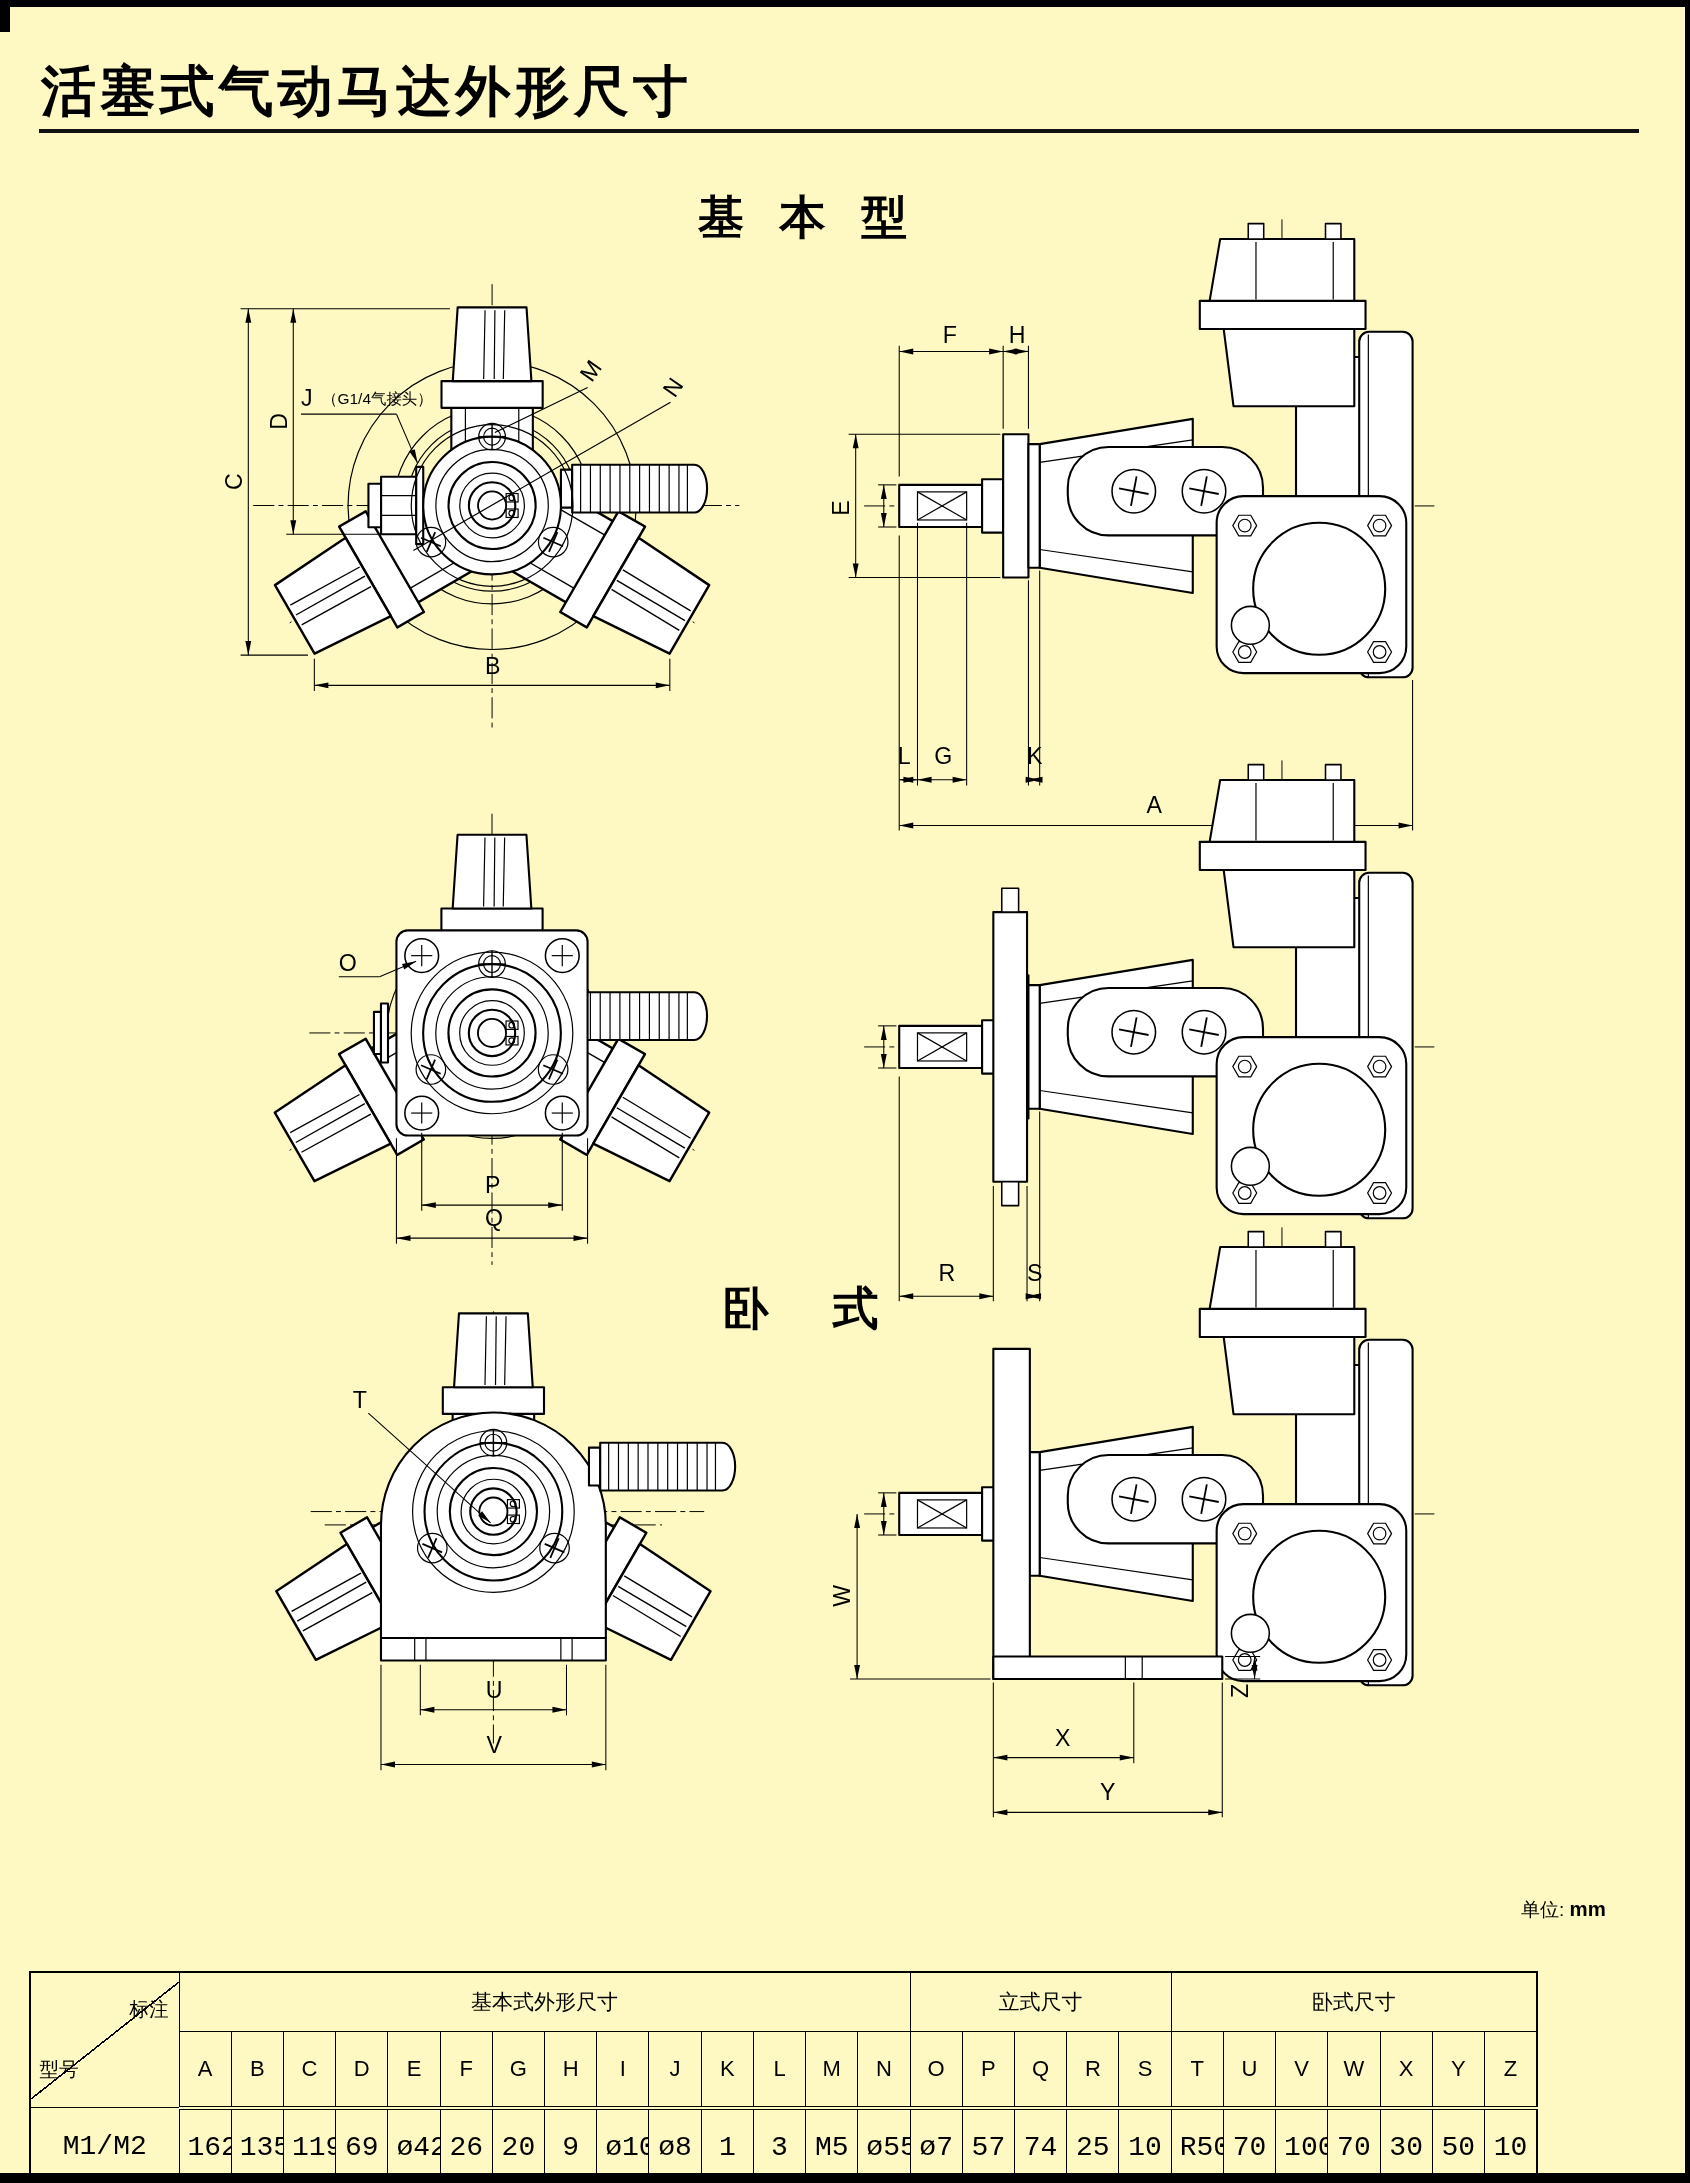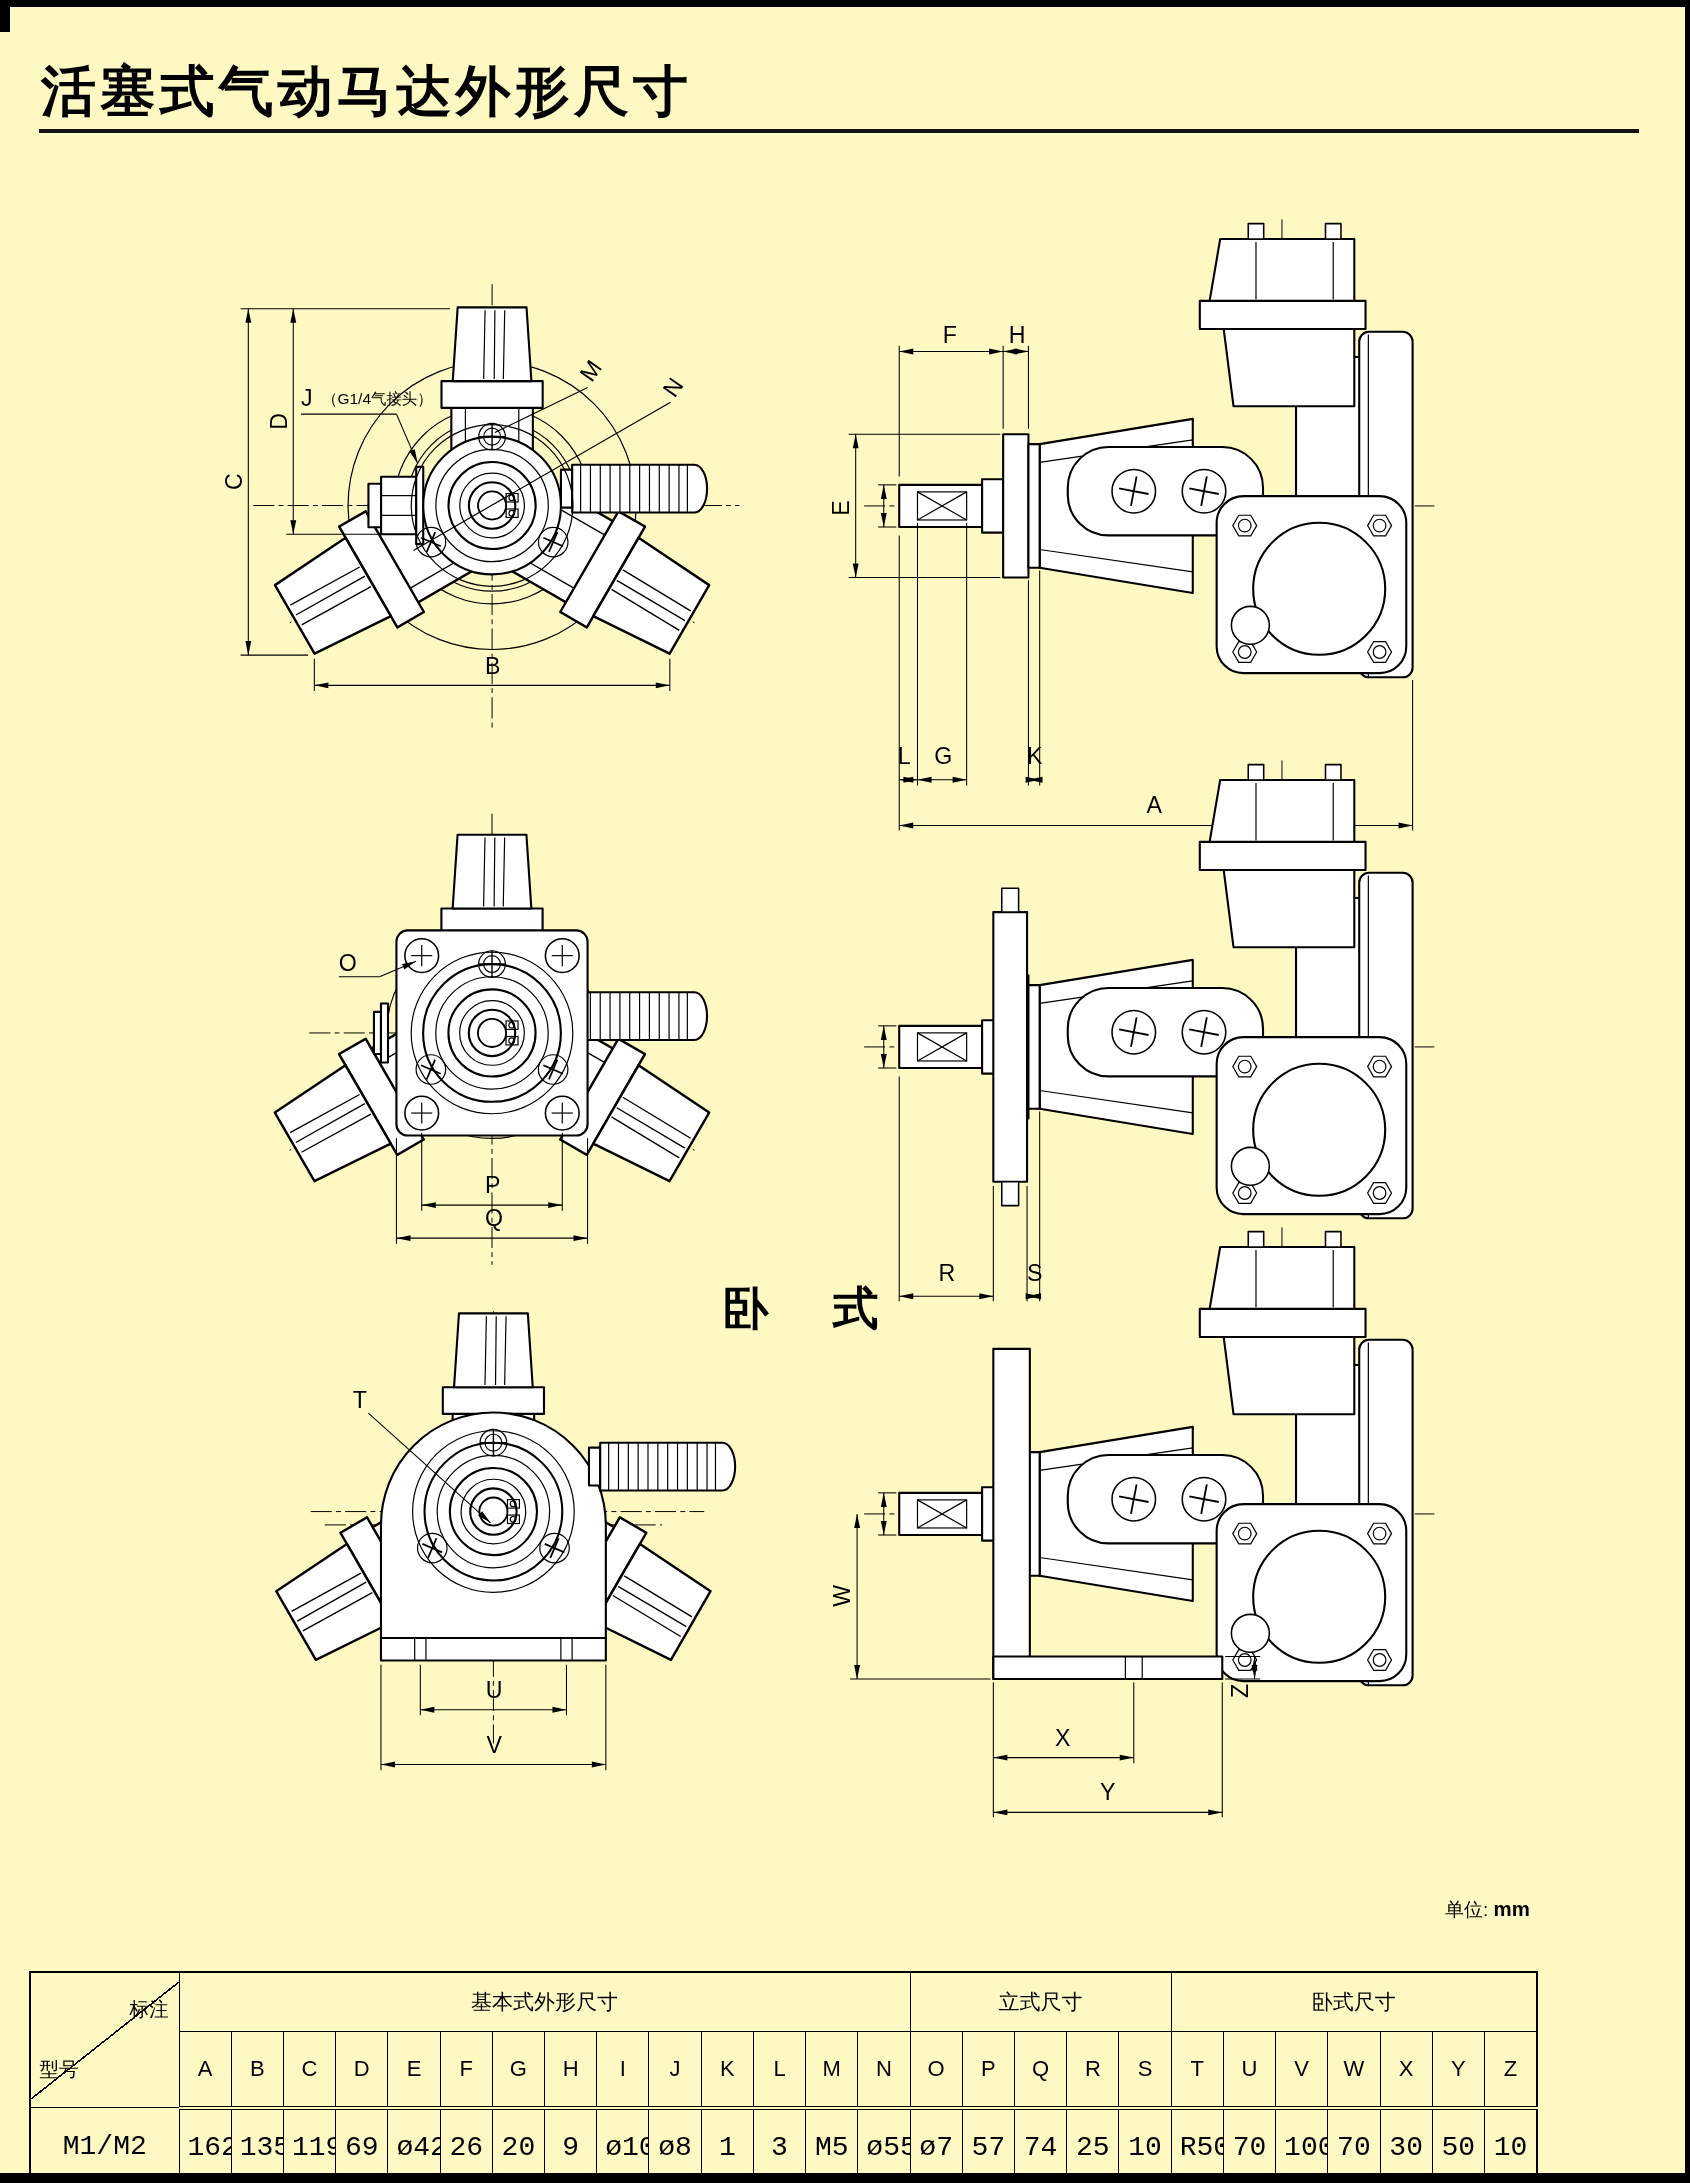--- a/index.html
+++ b/index.html
@@ -4,21 +4,21 @@
 <style>
   html,body{margin:0;padding:0;background:#888;}
   .page{position:relative;width:1690px;height:2183px;background:#fef9c3;overflow:hidden;
         font-family:"Liberation Sans","DejaVu Sans",sans-serif;color:#000;}
   .bar{position:absolute;background:#000;}
   .title{position:absolute;left:41px;top:55px;font-family:"DejaVu Serif","Liberation Serif",serif;
          font-size:55px;font-weight:bold;letter-spacing:4.2px;white-space:nowrap;}
   .rule{position:absolute;left:39px;top:129px;width:1600px;height:3.5px;background:#111;}
   .sec{position:absolute;font-family:"DejaVu Serif","Liberation Serif",serif;font-size:46px;
        font-weight:600;text-align:center;white-space:pre;}
-  .unit{position:absolute;left:1445px;top:1897px;font-size:19px;}
+  .unit{position:absolute;left:1521px;top:1897px;font-size:19px;}
   .unit b{font-size:20.4px;}
   svg{position:absolute;overflow:visible;}
   .o{fill:#fff;stroke:#000;stroke-width:3;stroke-linejoin:round;}
   .o2{fill:#fff;stroke:#000;stroke-width:2.2;stroke-linejoin:round;}
   .on{fill:none;stroke:#000;stroke-width:3;}
   .t{fill:none;stroke:#000;stroke-width:1.7;}
   .cl{fill:none;stroke:#000;stroke-width:1.4;stroke-dasharray:30 6 7 6;}
   .dim,.ext,.leader,.ldr{fill:none;stroke:#000;stroke-width:1.5;}
   text.dl{font-family:"Liberation Sans","DejaVu Sans",sans-serif;font-size:33px;fill:#000;}
   text.dls{font-family:"Liberation Sans","DejaVu Sans",sans-serif;font-size:22px;fill:#000;}
@@ -42,20 +42,21 @@
 <div class="page">
 
   <div class="bar" style="left:0;top:0;width:1690px;height:7px;"></div>
   <div class="bar" style="left:0;top:2173px;width:1690px;height:9.8px;"></div>
   <div class="bar" style="left:1685px;top:0;width:4.9px;height:2183px;"></div>
   <div class="bar" style="left:0;top:0;width:9.8px;height:32px;"></div>
 
   <div class="title">活塞式气动马达外形尺寸</div>
   <div class="rule"></div>
 
+  <div class="sec" style="left:660px;top:187px;width:295px;letter-spacing:9.8px;">基 本 型</div>
   <div class="sec" style="left:660px;top:1250px;width:281px;margin-top:28px;">卧    式</div>
 
   <svg width="0" height="0" style="position:absolute" aria-hidden="true">
     <defs>
       <g id="cyl">
         <rect class="o" x="-58" y="-140" width="116" height="106"></rect>
         <line class="t" x1="-38" y1="-140" x2="-38" y2="-58"></line>
         <line class="t" x1="38" y1="-140" x2="38" y2="-58"></line>
         <rect class="o" x="-72" y="-177" width="144" height="38"></rect>
         <polygon class="o" points="-56,-177 -49,-282 49,-282 56,-177"></polygon>

